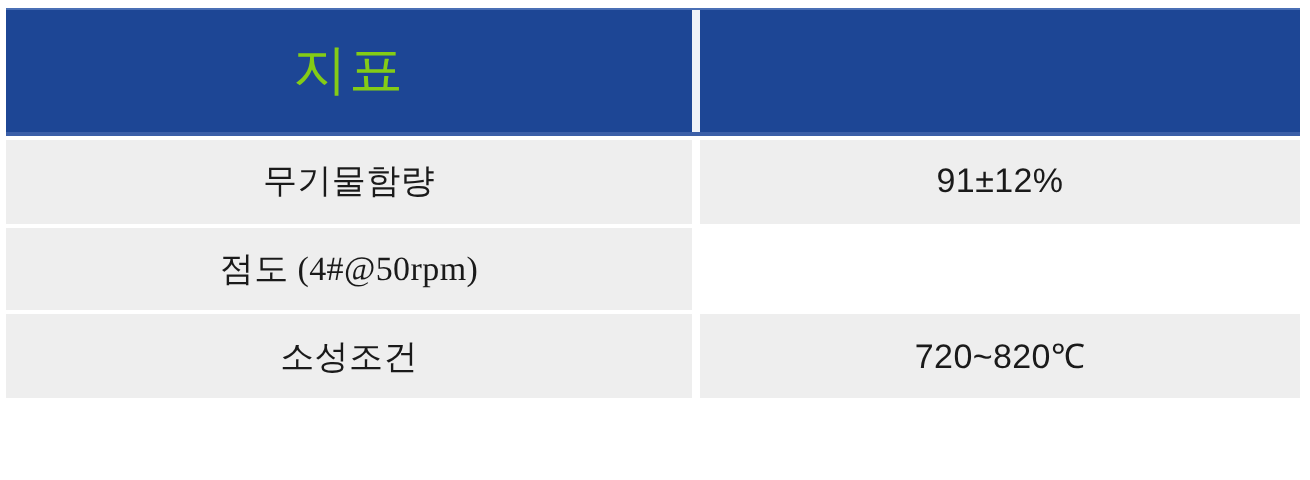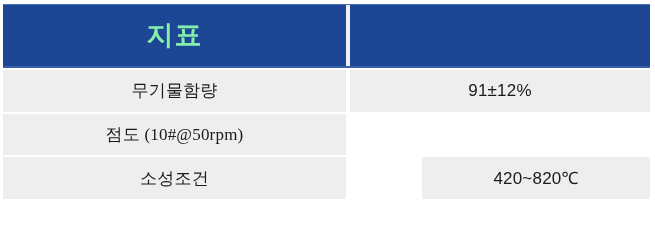--- a/index.html
+++ b/index.html
@@ -32,23 +32,23 @@
     flex: 0 0 64px;
     background: #1d4695;
     box-sizing: border-box;
     border-top: 1px solid #4a6fb5;
     border-bottom: 2px solid #3b5fa8;
   }
   .th {
     display: flex;
     align-items: center;
     justify-content: center;
-    color: #86efac;
+    color: #84cc16;
     font-size: 27px;
-    font-weight: 700;
+    font-weight: 400;
     letter-spacing: 1px;
     box-sizing: border-box;
     line-height: 1;
   }
   .th-metric {
     flex: 0 0 343px;
     width: 343px;
   }
   .col-divider {
     flex: 0 0 4px;
@@ -67,21 +67,20 @@
     padding-top: 2px;
     background: #ffffff;
   }
   .table-row {
     display: flex;
     flex: 1 1 0;
     margin-bottom: 2px;
   }
   .table-row:last-child {
     margin-bottom: 0;
-    gap: 36px;
   }
   .cell {
     display: flex;
     align-items: center;
     justify-content: center;
     background: #eeeeee;
     color: #1a1a1a;
     box-sizing: border-box;
     line-height: 1;
   }
@@ -116,25 +115,25 @@
 
   <div class="table-body">
 
     <div class="table-row">
       <div class="cell cell-metric">무기물함량</div>
       <div class="cell-gap"></div>
       <div class="cell cell-ref">91±12%</div>
     </div>
 
     <div class="table-row">
-      <div class="cell cell-metric">점도 (10#@50rpm)</div>
+      <div class="cell cell-metric">점도 (4#@50rpm)</div>
       <div class="cell-gap"></div>
     </div>
 
 
     <div class="table-row">
       <div class="cell cell-metric">소성조건</div>
       <div class="cell-gap"></div>
-      <div class="cell cell-ref">420~820℃</div>
+      <div class="cell cell-ref">720~820℃</div>
     </div>
 
   </div>
 </div>
 
 </body></html>

